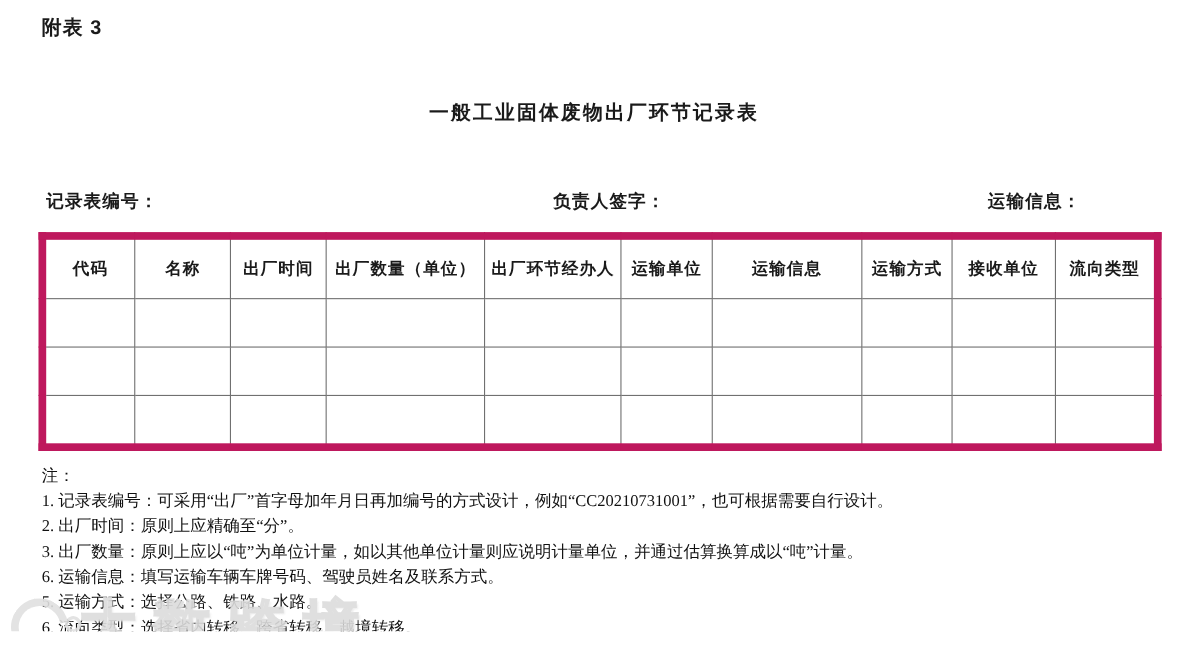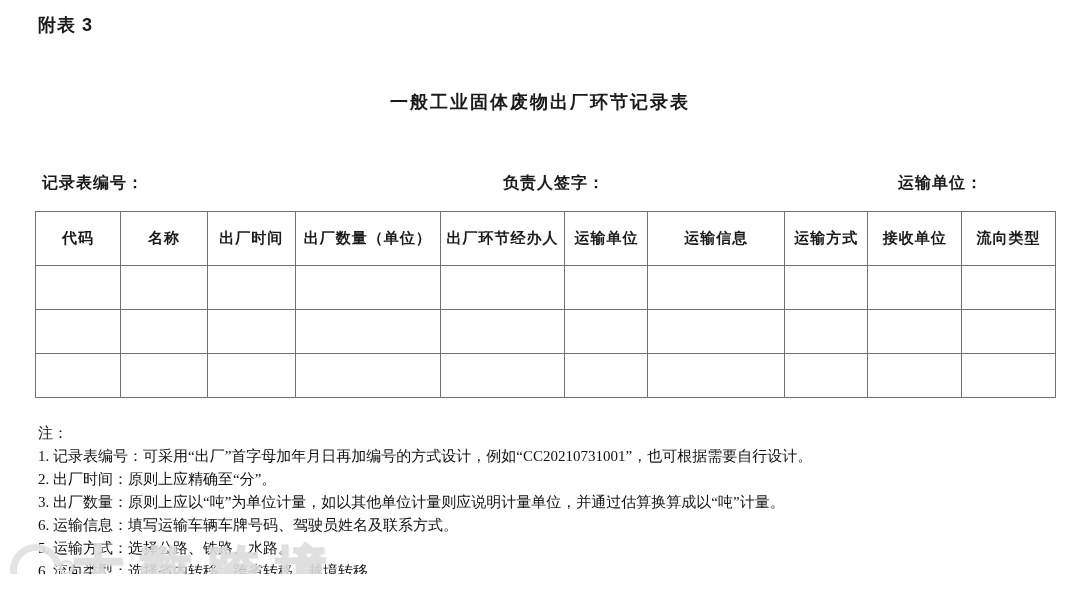--- a/index.html
+++ b/index.html
@@ -17,21 +17,21 @@
     font-size:18px; font-weight:bold; letter-spacing:2px;
   }
   .meta-label { position:absolute; top:173px; font-size:16px; font-weight:bold; letter-spacing:1px; }
   .meta-record { left:42px; }
   .meta-sign   { left:503px; }
   .meta-date   { left:898px; }
 
   table.form-table {
     position:absolute; left:35px; top:211px; width:1021px;
     border-collapse:collapse; table-layout:fixed;
-    border:1px solid #be185d;
+    border:7px solid #be185d;
   }
   table.form-table th, table.form-table td {
     border:1px solid #707070; padding:0; text-align:center; vertical-align:middle;
     font-size:15px; color:#1a1a1a; overflow:hidden;
   }
   table.form-table th { height:53px; font-weight:bold; letter-spacing:1px; }
   table.form-table td { height:43px; }
 
   .notes {
     position:absolute; left:38px; top:422px;
@@ -67,21 +67,21 @@
 <body>
 
 <div class="page">
 
   <div class="appendix">附表 3</div>
 
   <div class="doc-title">一般工业固体废物出厂环节记录表</div>
 
   <span class="meta-label meta-record">记录表编号：</span>
   <span class="meta-label meta-sign">负责人签字：</span>
-  <span class="meta-label meta-date">运输单位：</span>
+  <span class="meta-label meta-date">运输信息：</span>
 
   <table class="form-table">
     <colgroup>
       <col style="width:8.33%">
         <col style="width:8.52%">
         <col style="width:8.62%">
       <col style="width:14.20%">
         <col style="width:12.24%">
         <col style="width:8.13%">
       <col style="width:13.42%">

